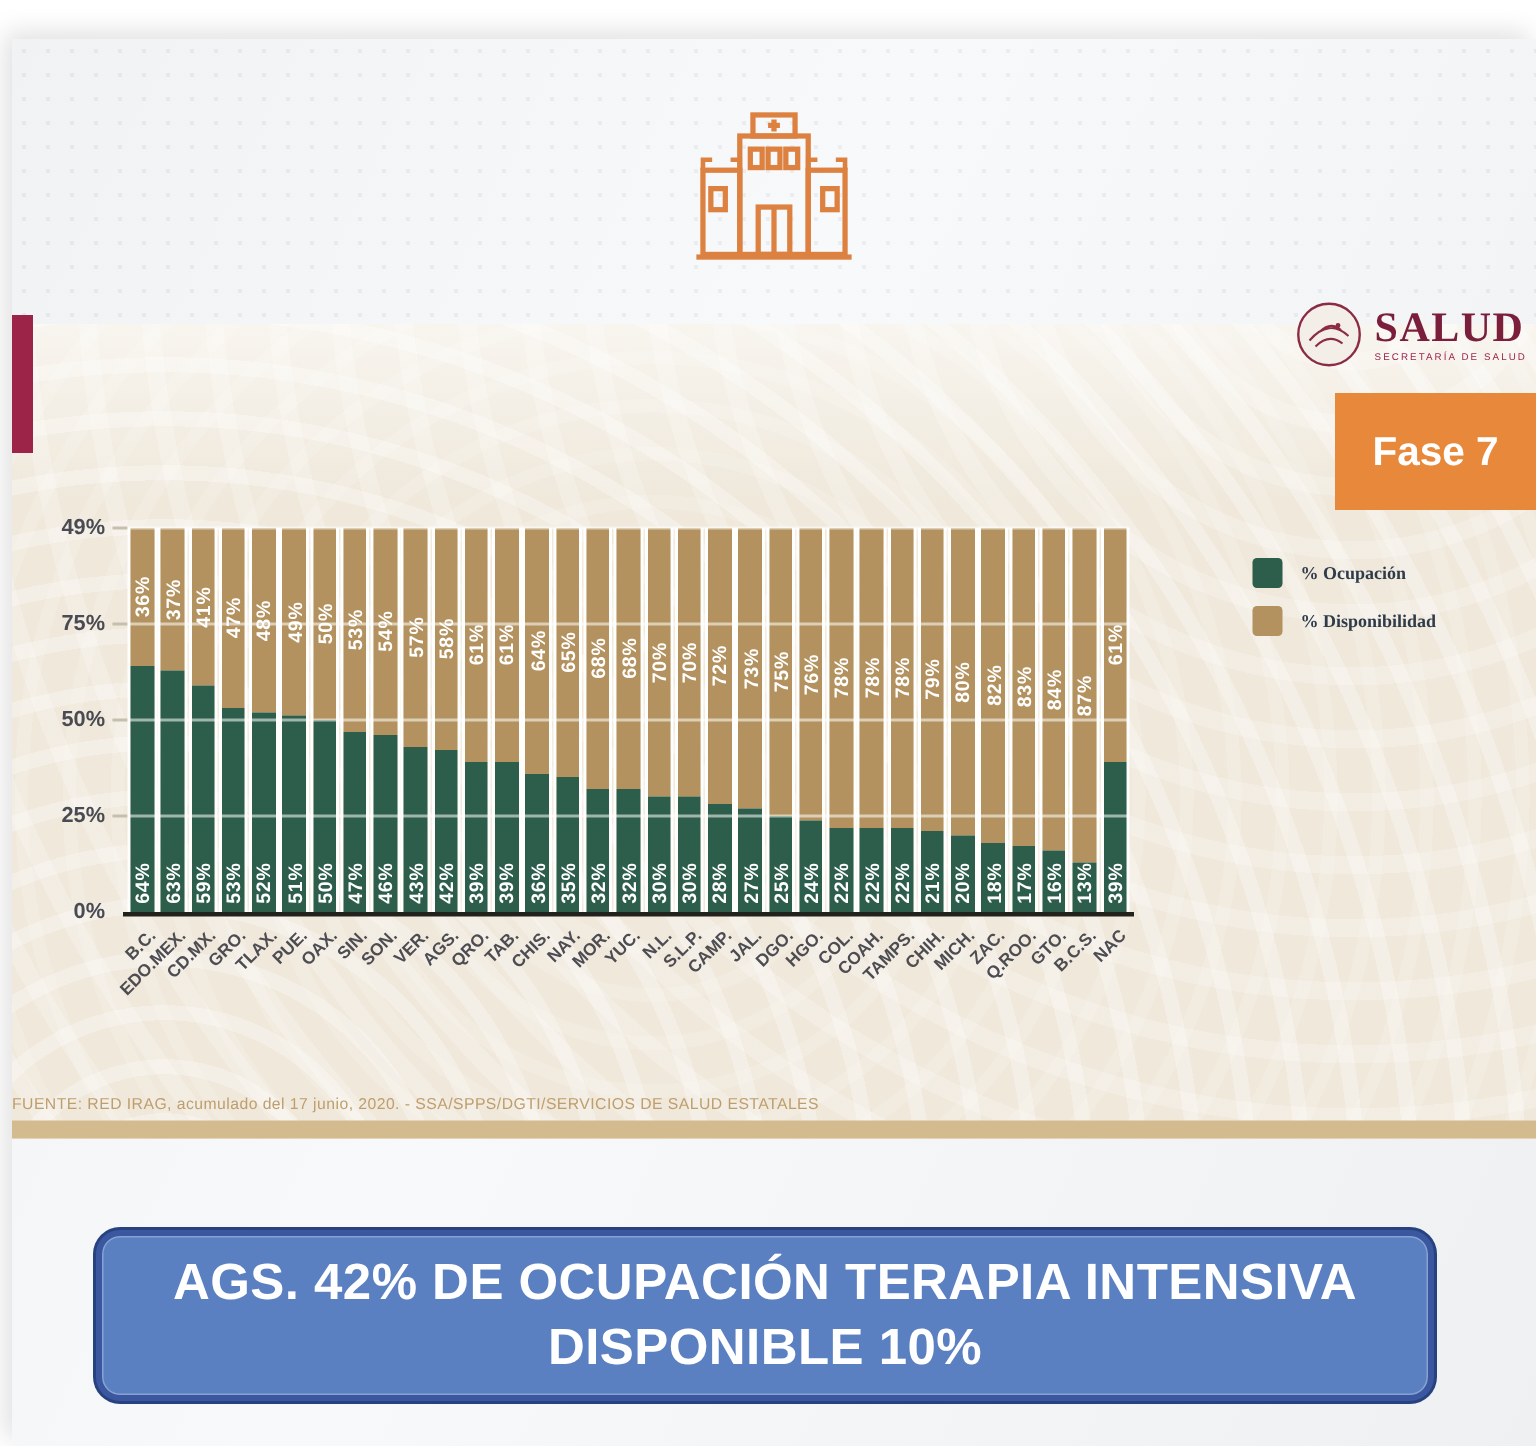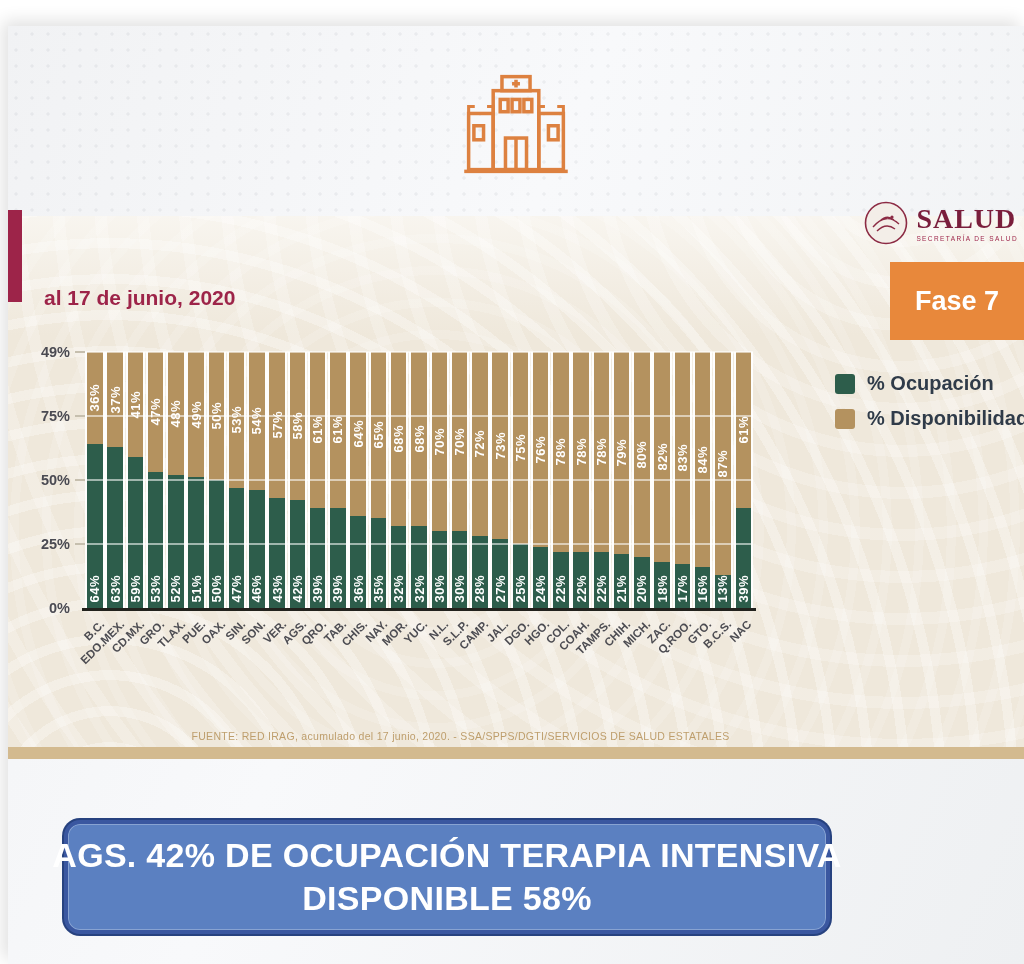--- a/index.html
+++ b/index.html
@@ -70,27 +70,27 @@
   .ytick{position:absolute;right:calc(100% + 15px);transform:translateY(50%);font-size:14.5px;font-weight:bold;color:#4A4A52;white-space:nowrap;}
   .xlabels{position:absolute;top:calc(100% + 10px);left:0;width:100%;height:70px;}
   .xlabel{
     position:absolute;top:0;font-size:11.5px;font-weight:bold;color:#4C4C52;white-space:nowrap;
     transform:translateX(-100%) rotate(-45deg);transform-origin:top right;
   }
   
   .legend{position:absolute;left:827px;top:346px;display:flex;flex-direction:column;gap:12px;}
   .legend-row{display:flex;align-items:center;gap:12px;}
   .swatch{width:20px;height:20px;border-radius:3px;flex:0 0 auto;}
-  .legend-label{font-size:20px;font-weight:bold;color:#2F3B49;white-space:nowrap;}
-  
-  .source{position:absolute;top:704px;left:0;width:905px;text-align:center;font-size:10.5px;color:#BE9E6C;letter-spacing:.3px;}
+  .legend-label{font-size:12px;font-weight:bold;color:#2F3B49;white-space:nowrap;font-family:Liberation Serif, serif;}
+  
+  .source{position:absolute;top:704px;left:0;width:905px;text-align:left;font-size:10.5px;color:#BE9E6C;letter-spacing:.3px;}
   .divider{position:absolute;top:721px;left:0;width:100%;height:12px;background:#D3BA8F;}
   
   .banner{
-    position:absolute;left:56px;top:794px;width:766px;height:114px;box-sizing:border-box;
+    position:absolute;left:56px;top:794px;width:892px;height:114px;box-sizing:border-box;
     background:#5B80C1;border:4px solid #3A57A0;border-radius:16px;
     box-shadow:0 0 0 2px #27427F, inset 0 0 0 1px rgba(255,255,255,.28);
     display:flex;flex-direction:column;align-items:center;justify-content:center;gap:1px;
   }
   .banner-line{color:#ffffff;font-weight:bold;font-size:34px;line-height:1.22;letter-spacing:.3px;white-space:nowrap;}
 </style>
 </head>
 <body>
 
 <div class="slide">
@@ -113,21 +113,20 @@
         <path d="M86 45 v-8 h7 M114 45 v-8 h-7" stroke-width="3.5"></path>
         <rect x="97" y="59" width="11" height="16"></rect>
         <rect x="1" y="109" width="118" height="4" fill="#DD8140" stroke="none"></rect>
       </svg>
     </span>
   </div>
 
   <div class="band"></div>
 
   <div class="accent-bar"></div>
-  <div class="date-line">al 17 de junio, 2020</div>
 
   <div class="salud-logo">
     <span class="eagle">
       <svg viewBox="0 0 46 46" width="46" height="46">
         <circle cx="23" cy="23" r="20.5" fill="#f3eee8" stroke="#8C2B44" stroke-width="1.6"></circle>
         <path d="M10 27 q13 -15 26 -3 M14 31 q9 -9 18 -2 M17 21 q7 -7 14 -1" fill="none" stroke="#8C2B44" stroke-width="1.4"></path>
         <circle cx="29" cy="17" r="1.6" fill="#8C2B44"></circle>
       </svg>
     </span>
     <span class="salud-text">
@@ -465,16 +464,16 @@
       <span class="swatch" style="background: rgb(180, 146, 95);"></span>
       <span class="legend-label">% Disponibilidad</span>
     </div>
   </div>
 
   <div class="source">FUENTE: RED IRAG, acumulado del 17 junio, 2020. -  SSA/SPPS/DGTI/SERVICIOS DE SALUD ESTATALES</div>
   <div class="divider"></div>
 
   <div class="banner">
     <span class="banner-line">AGS. 42% DE OCUPACIÓN TERAPIA INTENSIVA</span>
-    <span class="banner-line">DISPONIBLE 58%</span>
+    <span class="banner-line">DISPONIBLE 10%</span>
   </div>
 
 </div>
 
 </body></html>

